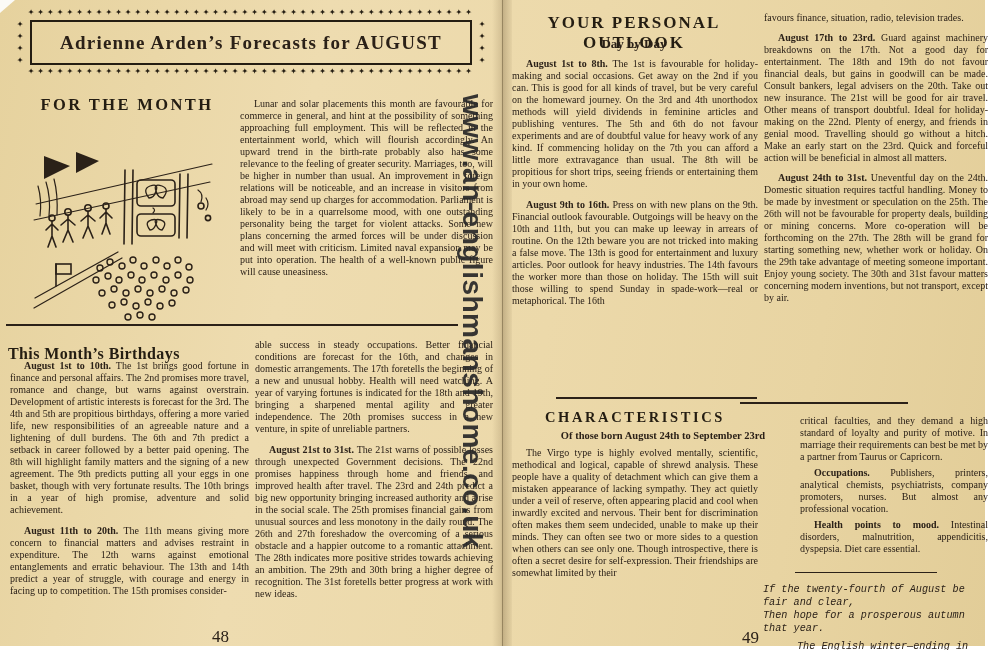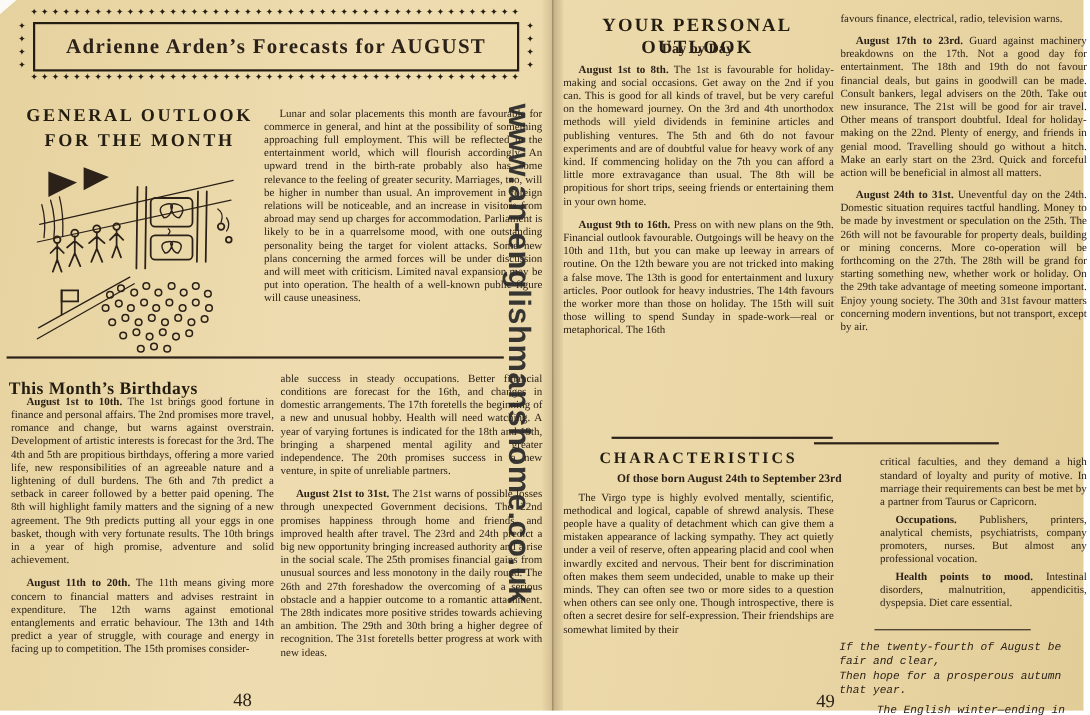--- a/index.html
+++ b/index.html
@@ -94,21 +94,20 @@
     <div class="d-col d-right">✦
 ✦
 ✦
 ✦</div>
     <div class="banner-box">
       <span class="banner-title">Adrienne Arden’s Forecasts for AUGUST</span>
     </div>
   </div>
 
   <div class="h-go">
-    <div>GENERAL OUTLOOK</div>
     <div>FOR THE MONTH</div>
   </div>
 
   <div class="illo">
     <svg viewBox="0 0 190 190" fill="none" stroke="#2b2118" stroke-width="1.6" stroke-linecap="round">
       <path d="M6,58 L182,18" stroke-width="1.1"></path>
       <path d="M4,74 L180,36" stroke-width="1.1"></path>
       <path d="M14,10 L40,20 L14,33 Z" fill="#2b2118" stroke="none"></path>
       <path d="M46,6 L69,15 L46,27 Z" fill="#2b2118" stroke="none"></path>
       <path d="M8,40 q4,14 2,30 M16,36 q5,16 3,34 M24,33 q4,15 3,36" stroke-width="1.2"></path>
@@ -202,21 +201,21 @@
   <div class="rule rule-c"></div>
   <div class="h-char">CHARACTERISTICS</div>
   <div class="h-charsub">Of those born August 24th to September 23rd</div>
   <div class="tblock b-virgo">
     <p>The Virgo type is highly evolved mentally, scientific, methodical and logical, capable of shrewd analysis. These people have a quality of detachment which can give them a mistaken appearance of lacking sympathy. They act quietly under a veil of reserve, often appearing placid and cool when inwardly excited and nervous. Their bent for discrimination often makes them seem undecided, unable to make up their minds. They can often see two or more sides to a question when others can see only one. Though introspective, there is often a secret desire for self-expression. Their friendships are somewhat limited by their</p>
   </div>
 
   <div class="pagenum pn49">49</div>
 
   <div class="tblock b-colD">
-    <p class="noindent">favours finance, electrical, radio, television warns.</p>
+    <p class="noindent">favours finance, situation, radio, television trades.</p>
     <p><span class="lead">August 17th to 23rd.</span> <span>Guard against machinery breakdowns on the 17th. Not a good day for entertainment. The 18th and 19th do not favour financial deals, but gains in goodwill can be made. Consult bankers, legal advisers on the 20th. Take out new insurance. The 21st will be good for air travel. Other means of transport doubtful. Ideal for holiday-making on the 22nd. Plenty of energy, and friends in genial mood. Travelling should go without a hitch. Make an early start on the 23rd. Quick and forceful action will be beneficial in almost all matters.</span></p>
     <p><span class="lead">August 24th to 31st.</span> <span>Uneventful day on the 24th. Domestic situation requires tactful handling. Money to be made by investment or speculation on the 25th. The 26th will not be favourable for property deals, building or mining concerns. More co-operation will be forthcoming on the 27th. The 28th will be grand for starting something new, whether work or holiday. On the 29th take advantage of meeting someone important. Enjoy young society. The 30th and 31st favour matters concerning modern inventions, but not transport, except by air.</span></p>
   </div>
 
   <div class="rule rule-d"></div>
   <div class="tblock b-colD-low">
     <p class="noindent">critical faculties, and they demand a high standard of loyalty and purity of motive. In marriage their requirements can best be met by a partner from Taurus or Capricorn.</p>
     <p><span class="lead">Occupations.</span> <span>Publishers, printers, analytical chemists, psychiatrists, company promoters, nurses. But almost any professional vocation.</span></p>
     <p><span class="lead">Health points to mood.</span> <span>Intestinal disorders, malnutrition, appendicitis, dyspepsia. Diet care essential.</span></p>
   </div>

